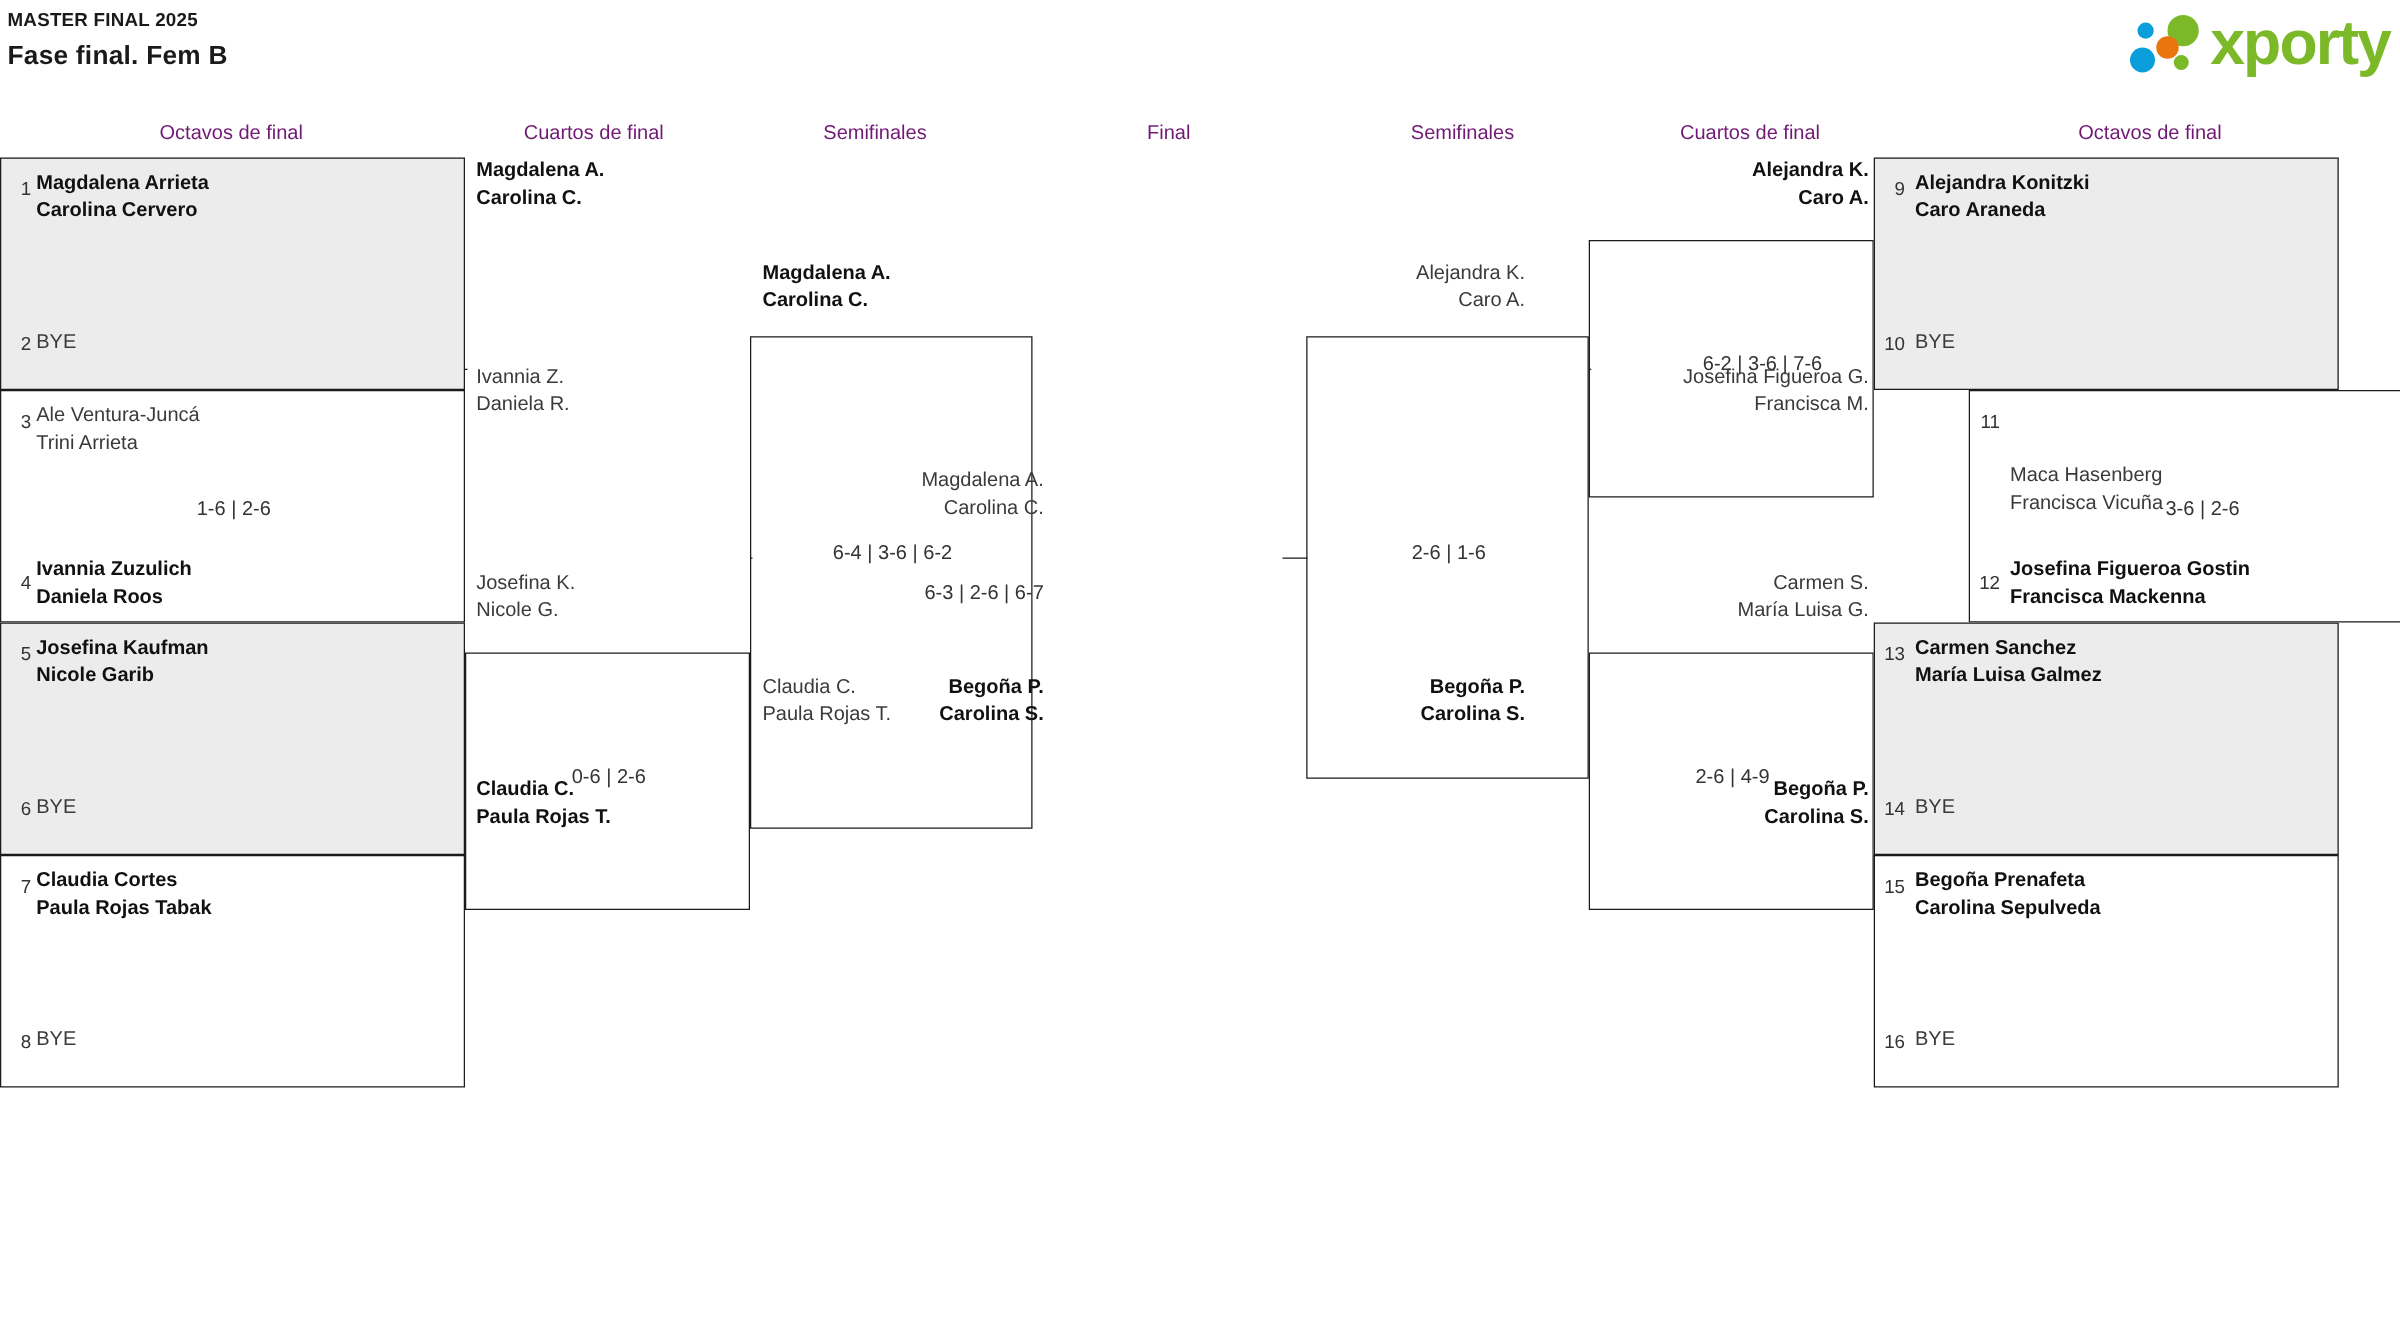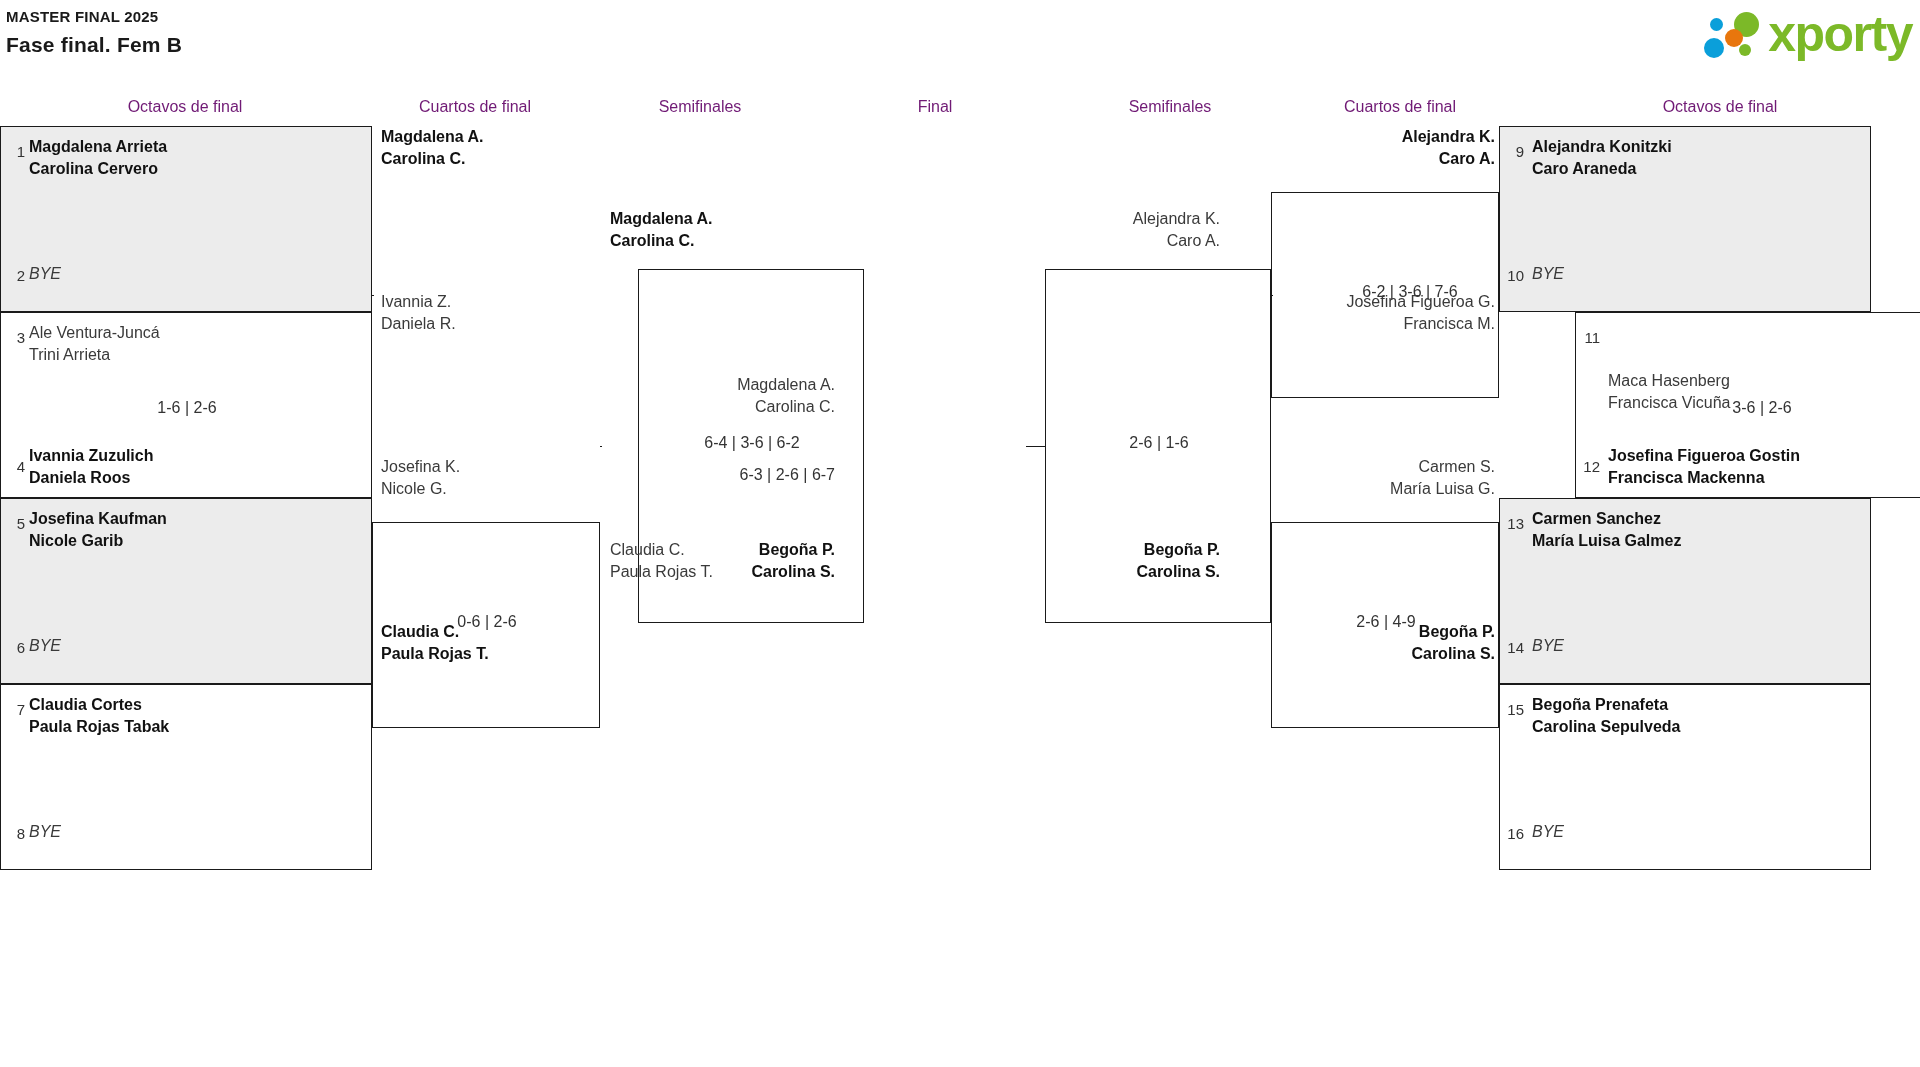--- a/index.html
+++ b/index.html
@@ -45,21 +45,21 @@
     position: absolute; font-size: 15px; color: #333;
     width: 22px; text-align: right;
   }
   .names {
     position: absolute; font-size: 16px; line-height: 22px;
     white-space: nowrap;
   }
   .names.w { font-weight: bold; color: #111; }
   .names.l { font-weight: normal; color: #3a3a3a; }
   .names.r { text-align: right; }
-  .bye { position: absolute; font-size: 16px; color: #3a3a3a; font-style: italic; }
+  .bye { position: absolute; font-size: 16px; color: #3a3a3a; }
   .score {
     position: absolute; font-size: 16px; color: #333; white-space: nowrap;
   }
   .score.c { text-align: center; }
   .connector { position: absolute; background: #1a1a1a; }
 </style>
 </head>
 <body>
 
 <div class="page-header">
@@ -152,21 +152,21 @@
   </div>
   <div class="names w" style="left:381px; top:495px;">
     <div>Claudia C.</div>
     <div>Paula Rojas T.</div>
   </div>
 
   <div class="names w" style="left:610px; top:82px;">
     <div>Magdalena A.</div>
     <div>Carolina C.</div>
   </div>
-  <div class="box b-line" style="left:600px; top:143px; width:226px; height:354px;margin-left:38px;">
+  <div class="box b-line" style="left:600px; top:143px; width:226px; height:394px;">
     <div class="score c" style="left:0px; top:164px; width:226px;">6-4 | 3-6 | 6-2</div>
   </div>
   <div class="names l" style="left:610px; top:413px;">
     <div>Claudia C.</div>
     <div>Paula Rojas T.</div>
   </div>
 
   <div class="names l r" style="left:640px; top:248px; width:195px;">
     <div>Magdalena A.</div>
     <div>Carolina C.</div>

